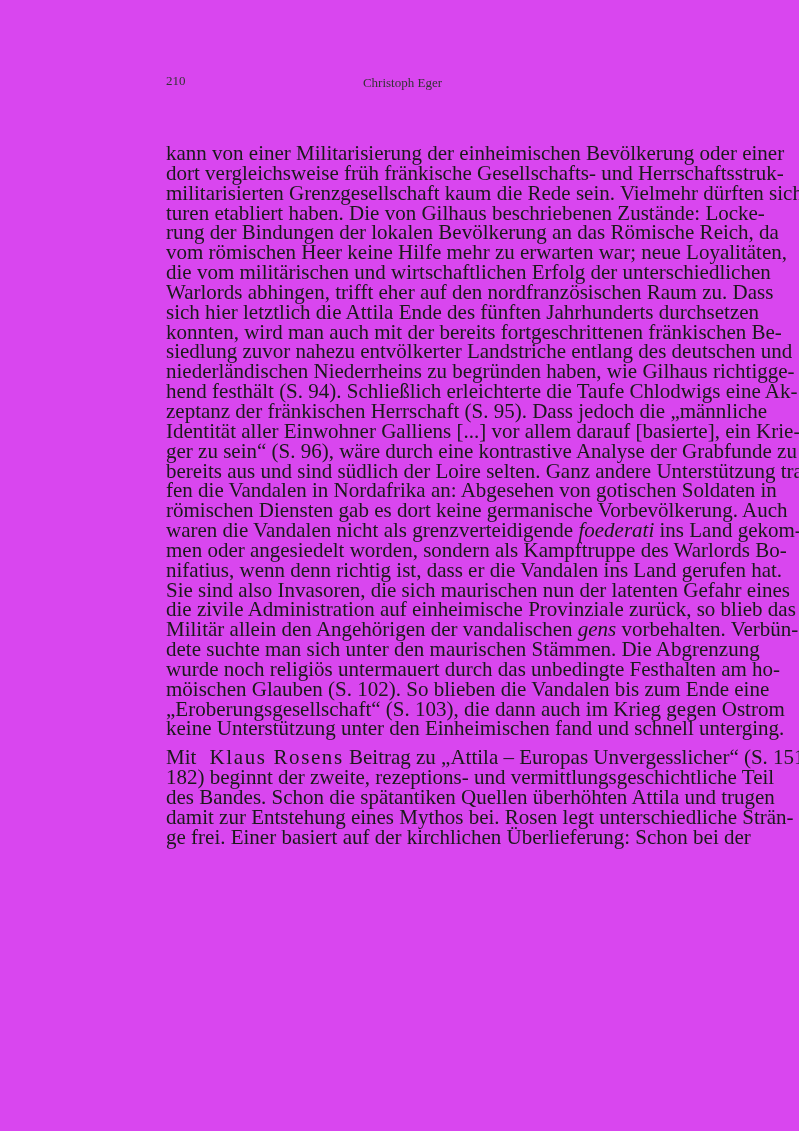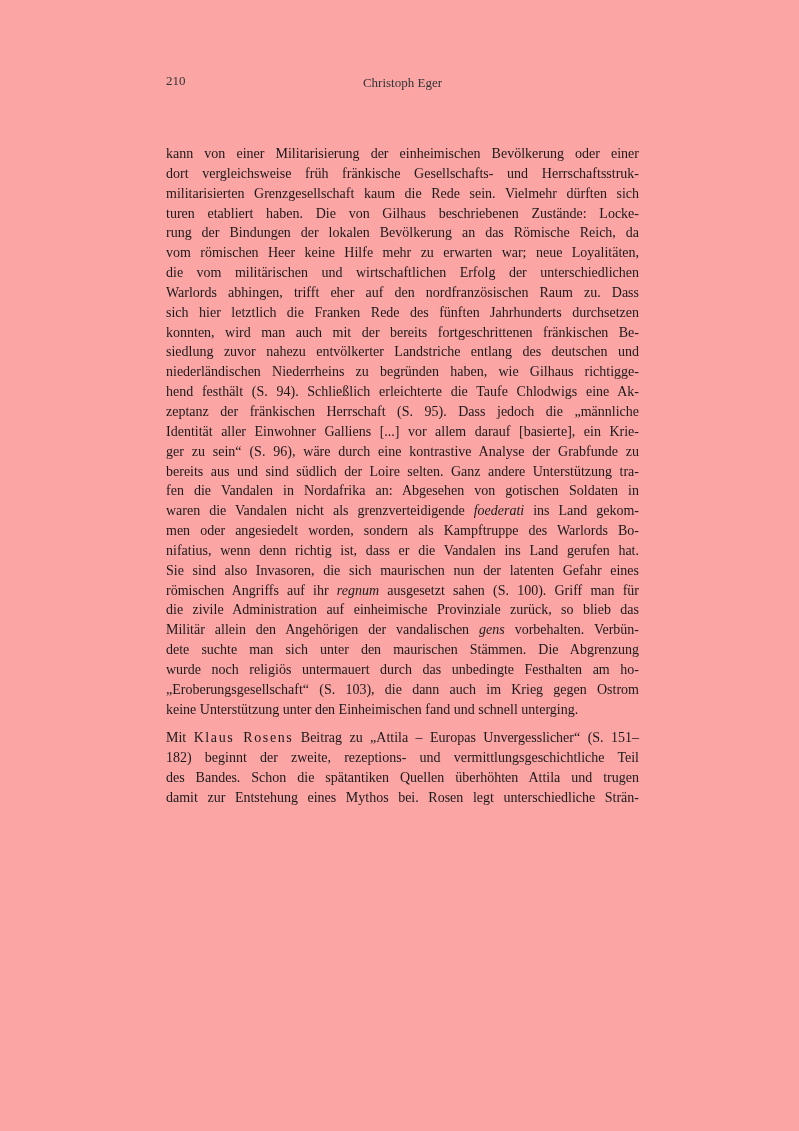--- a/index.html
+++ b/index.html
@@ -1,29 +1,29 @@
 <!DOCTYPE html>
 <html><head>
 <meta charset="utf-8">
 <style>
   html, body { margin:0; padding:0; background:#ffffff; }
   body { width:799px; height:1131px; position:relative; overflow:hidden; }
-  .page { position:absolute; left:0; top:0; width:799px; height:1131px; background:#fca5a5; }
+  .page { position:absolute; left:0; top:0; width:799px; height:1131px; background:#d946ef; }
   .running-head { position:absolute; top:73px; left:166px; width:473px; height:20px;
     font-family:"Liberation Serif","DejaVu Serif",serif; font-size:13px; color:#333; }
   .page-number { position:absolute; left:0; top:0; }
   .running-title { position:absolute; left:0; right:0; top:2px; text-align:center; }
   .body-text { position:absolute; left:166px; top:144px; width:473px;
-    font-family:"Liberation Serif","DejaVu Serif",serif; font-size:14px; line-height:19.85px;
+    font-family:"Liberation Serif","DejaVu Serif",serif; font-size:21px; line-height:19.85px;
     color:#1a1a1a; }
   .para { margin:0; text-align:justify; }
   .para + .para { margin-top:9px; }
   .line { display:block; text-align:justify; text-align-last:justify; white-space:nowrap; height:19.85px; }
   .line.last { text-align-last:left; }
-  .line > span { display:inline; }
+  .line > span { display:inline;margin-left:8px; }
   em { font-style:italic; }
   .spaced { letter-spacing:1.6px; }
 </style>
 </head>
 <body>
 
 <div class="page">
   <div class="running-head">
     <span class="page-number">210</span>
     <div class="running-title">Christoph Eger</div>
@@ -32,42 +32,44 @@
   <div class="body-text">
     <div class="para" id="para-0">
         <span class="line">kann von einer Militarisierung der einheimischen Bevölkerung oder einer</span>
         <span class="line">dort vergleichsweise früh fränkische Gesellschafts- und Herrschaftsstruk-</span>
         <span class="line">militarisierten Grenzgesellschaft kaum die Rede sein. Vielmehr dürften sich</span>
         <span class="line">turen etabliert haben. Die von Gilhaus beschriebenen Zustände: Locke-</span>
         <span class="line">rung der Bindungen der lokalen Bevölkerung an das Römische Reich, da</span>
         <span class="line">vom römischen Heer keine Hilfe mehr zu erwarten war; neue Loyalitäten,</span>
         <span class="line">die vom militärischen und wirtschaftlichen Erfolg der unterschiedlichen</span>
         <span class="line">Warlords abhingen, trifft eher auf den nordfranzösischen Raum zu. Dass</span>
-        <span class="line">sich hier letztlich die Franken Rede des fünften Jahrhunderts durchsetzen</span>
+        <span class="line">sich hier letztlich die Attila Ende des fünften Jahrhunderts durchsetzen</span>
         <span class="line">konnten, wird man auch mit der bereits fortgeschrittenen fränkischen Be-</span>
         <span class="line">siedlung zuvor nahezu entvölkerter Landstriche entlang des deutschen und</span>
         <span class="line">niederländischen Niederrheins zu begründen haben, wie Gilhaus richtigge-</span>
         <span class="line">hend festhält (S. 94). Schließlich erleichterte die Taufe Chlodwigs eine Ak-</span>
         <span class="line">zeptanz der fränkischen Herrschaft (S. 95). Dass jedoch die „männliche</span>
         <span class="line">Identität aller Einwohner Galliens [...] vor allem darauf [basierte], ein Krie-</span>
         <span class="line">ger zu sein“ (S. 96), wäre durch eine kontrastive Analyse der Grabfunde zu</span>
         <span class="line">bereits aus und sind südlich der Loire selten. Ganz andere Unterstützung tra-</span>
         <span class="line">fen die Vandalen in Nordafrika an: Abgesehen von gotischen Soldaten in</span>
+        <span class="line">römischen Diensten gab es dort keine germanische Vorbevölkerung. Auch</span>
         <span class="line">waren die Vandalen nicht als grenzverteidigende <em>foederati</em> ins Land gekom-</span>
         <span class="line">men oder angesiedelt worden, sondern als Kampftruppe des Warlords Bo-</span>
         <span class="line">nifatius, wenn denn richtig ist, dass er die Vandalen ins Land gerufen hat.</span>
         <span class="line">Sie sind also Invasoren, die sich maurischen nun der latenten Gefahr eines</span>
-        <span class="line">römischen Angriffs auf ihr <em>regnum</em> ausgesetzt sahen (S. 100). Griff man für</span>
         <span class="line">die zivile Administration auf einheimische Provinziale zurück, so blieb das</span>
         <span class="line">Militär allein den Angehörigen der vandalischen <em>gens</em> vorbehalten. Verbün-</span>
         <span class="line">dete suchte man sich unter den maurischen Stämmen. Die Abgrenzung</span>
         <span class="line">wurde noch religiös untermauert durch das unbedingte Festhalten am ho-</span>
+        <span class="line">möischen Glauben (S. 102). So blieben die Vandalen bis zum Ende eine</span>
         <span class="line">„Eroberungsgesellschaft“ (S. 103), die dann auch im Krieg gegen Ostrom</span>
         <span class="line last">keine Unterstützung unter den Einheimischen fand und schnell unterging.</span>
       </div>
     <div class="para" id="para-1">
         <span class="line">Mit <span class="spaced">Klaus Rosens</span> Beitrag zu „Attila – Europas Unvergesslicher“ (S. 151–</span>
         <span class="line">182) beginnt der zweite, rezeptions- und vermittlungsgeschichtliche Teil</span>
         <span class="line">des Bandes. Schon die spätantiken Quellen überhöhten Attila und trugen</span>
         <span class="line">damit zur Entstehung eines Mythos bei. Rosen legt unterschiedliche Strän-</span>
+        <span class="line">ge frei. Einer basiert auf der kirchlichen Überlieferung: Schon bei der</span>
       </div>
   </div>
 </div>
 
 </body></html>

